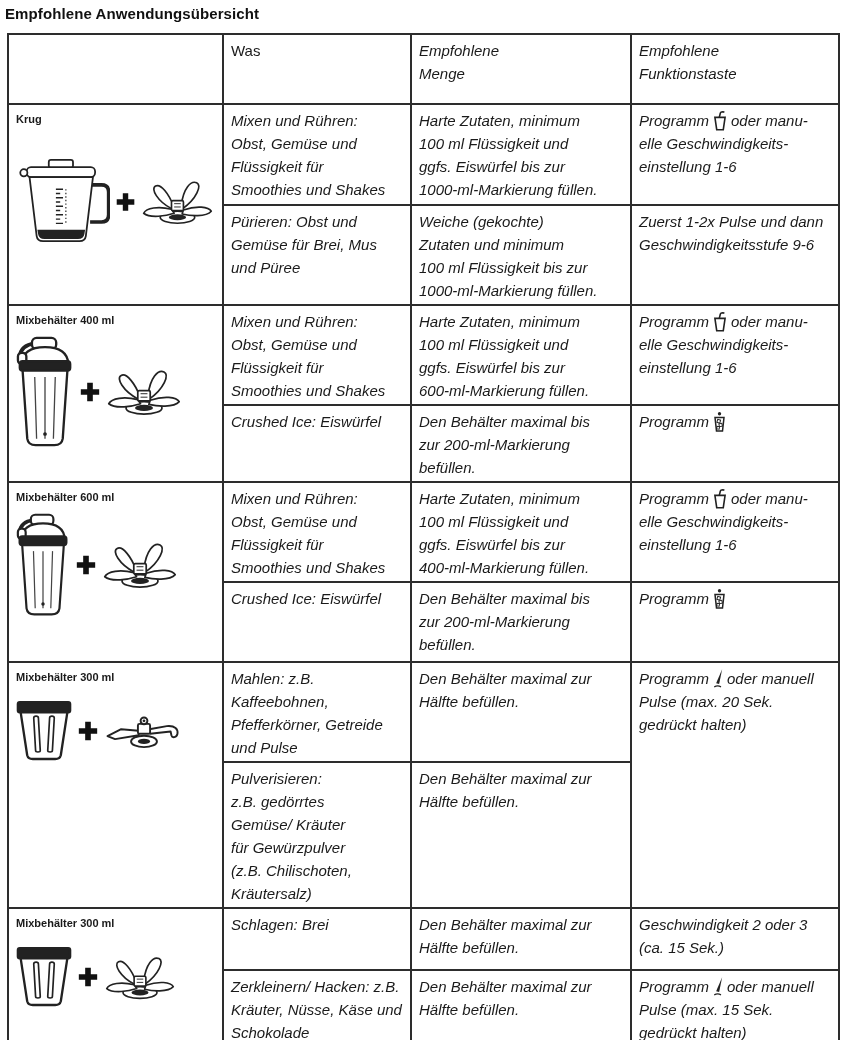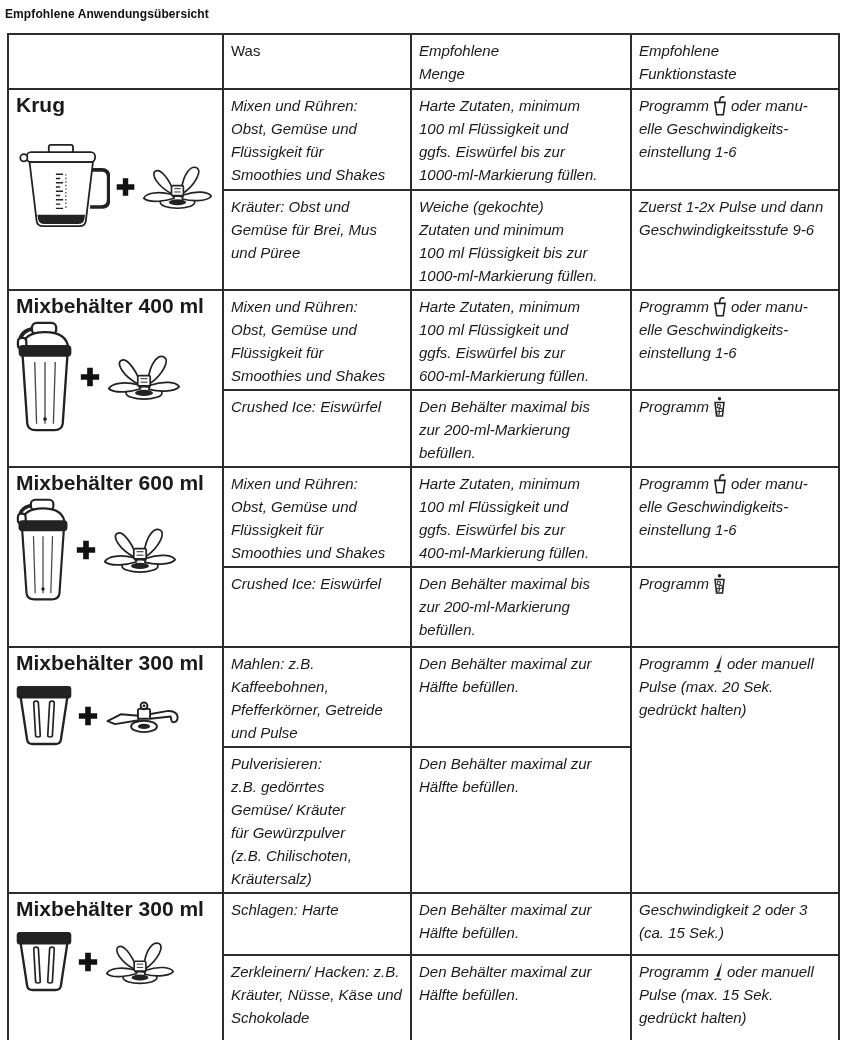--- a/index.html
+++ b/index.html
@@ -3,21 +3,21 @@
 <meta charset="utf-8">
 <style>
   html,body{margin:0;padding:0;background:#fff;}
   body{
     width:844px;height:1040px;
     font-family:"Liberation Sans",sans-serif;
     color:#1a1a1a;
     -webkit-font-smoothing:antialiased;
   }
   .page-title{
-    font-size:12px;font-weight:700;letter-spacing:.1px;
+    font-size:15px;font-weight:700;letter-spacing:.1px;
     margin:4px 0 0 5px;line-height:20px;color:#111;
   }
   table.usage{
     border-collapse:collapse;table-layout:fixed;
     margin:9px 0 0 7px;width:831px;
   }
   table.usage col.c1{width:215px}
   table.usage col.c2{width:188px}
   table.usage col.c3{width:220px}
   table.usage col.c4{width:208px}
@@ -26,21 +26,21 @@
     vertical-align:top;
     padding:4px 8px 2px 7px;
     font-size:15px;line-height:23px;
     font-weight:400;text-align:left;
     overflow:hidden;
   }
   th.hdr{font-weight:700;}
   th.hdr-was{vertical-align:middle;}
   .pl{white-space:pre-line;font-style:italic;}
   td.product{padding:6px 6px 4px 8px;}
-  .pname{font-weight:700;font-size:21px;line-height:21px;}
+  .pname{font-weight:700;font-size:11px;line-height:21px;}
   .pimg{
     display:flex;align-items:center;justify-content:flex-start;
     gap:4px;margin-top:12px;
   }
   .pimg.mt-sm{margin-top:5px;}
   .pimg.mt-lg{margin-top:16px;}
   .prog-icon{
     display:inline-block;vertical-align:-6px;
     margin:0 3px;
   }
@@ -134,21 +134,21 @@
 
 <table class="usage">
   <colgroup>
       <col class="c1">
       <col class="c2">
       <col class="c3">
       <col class="c4">
     </colgroup>
 
   <tbody>
-      <tr style="height:55px">
+      <tr style="height:70px">
     <th class="hdr"></th>
     <th class="hdr hdr-was">Was</th>
     <th class="hdr pl">Empfohlene
 Menge</th>
     <th class="hdr pl">Empfohlene
 Funktionstaste</th>
   </tr>
 
   <tr style="height:101px">
     <td class="product" rowspan="2">
@@ -173,21 +173,21 @@
 100 ml Flüssigkeit und
 ggfs. Eiswürfel bis zur
 1000-ml-Markierung füllen.</td>
     <td><span class="pl">Programm</span><svg class="prog-icon" width="16" height="22">
             <use href="#sym-icon-smoothie"></use>
           </svg><span class="pl">oder manu-
 elle Geschwindigkeits-
 einstellung 1-6</span></td>
   </tr>
   <tr style="height:95px">
-    <td class="pl">Kräuter: Obst und
+    <td class="pl">Pürieren: Obst und
 Gemüse für Brei, Mus
 und Püree</td>
     <td class="pl">Weiche (gekochte)
 Zutaten und minimum
 100 ml Flüssigkeit bis zur
 1000-ml-Markierung füllen.</td>
     <td class="pl">Zuerst 1-2x Pulse und dann
 Geschwindigkeitsstufe 9-6</td>
   </tr>
 
@@ -315,21 +315,21 @@
               <use href="#sym-tumbler"></use>
             </svg>
         <svg width="24" height="24">
               <use href="#sym-plus"></use>
             </svg>
         <svg width="72" height="47">
               <use href="#sym-cross-blade"></use>
             </svg>
       </div>
     </td>
-    <td class="pl">Schlagen: Harte</td>
+    <td class="pl">Schlagen: Brei</td>
     <td class="pl">Den Behälter maximal zur
 Hälfte befüllen.</td>
     <td class="pl">Geschwindigkeit 2 oder 3
 (ca. 15 Sek.)</td>
   </tr>
   <tr style="height:98px">
     <td class="pl">Zerkleinern/ Hacken: z.B.
 Kräuter, Nüsse, Käse und
 Schokolade</td>
     <td class="pl">Den Behälter maximal zur

